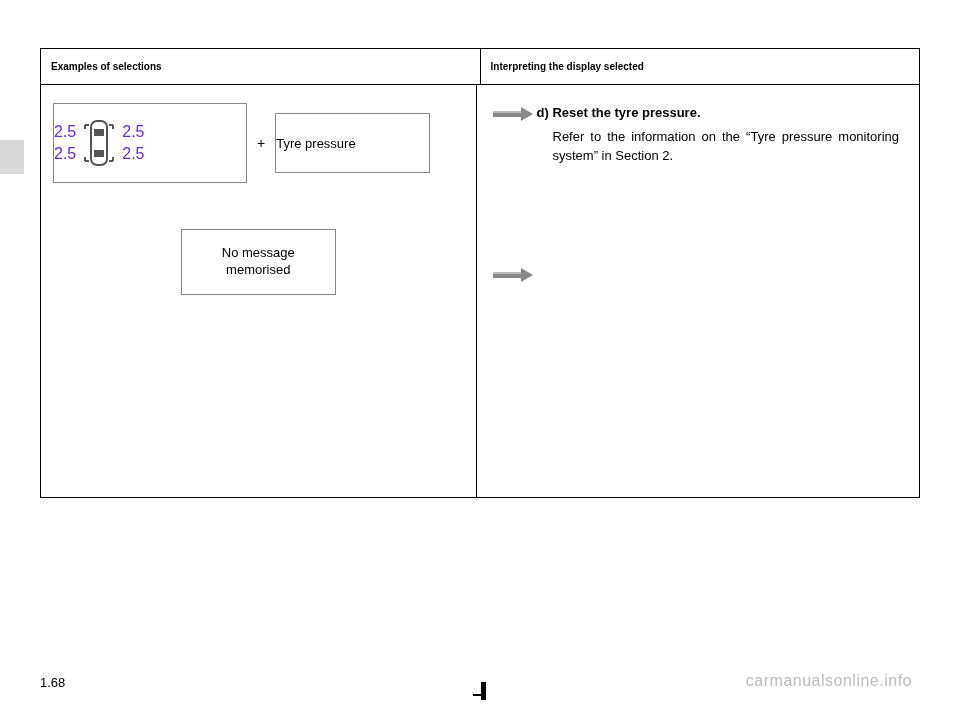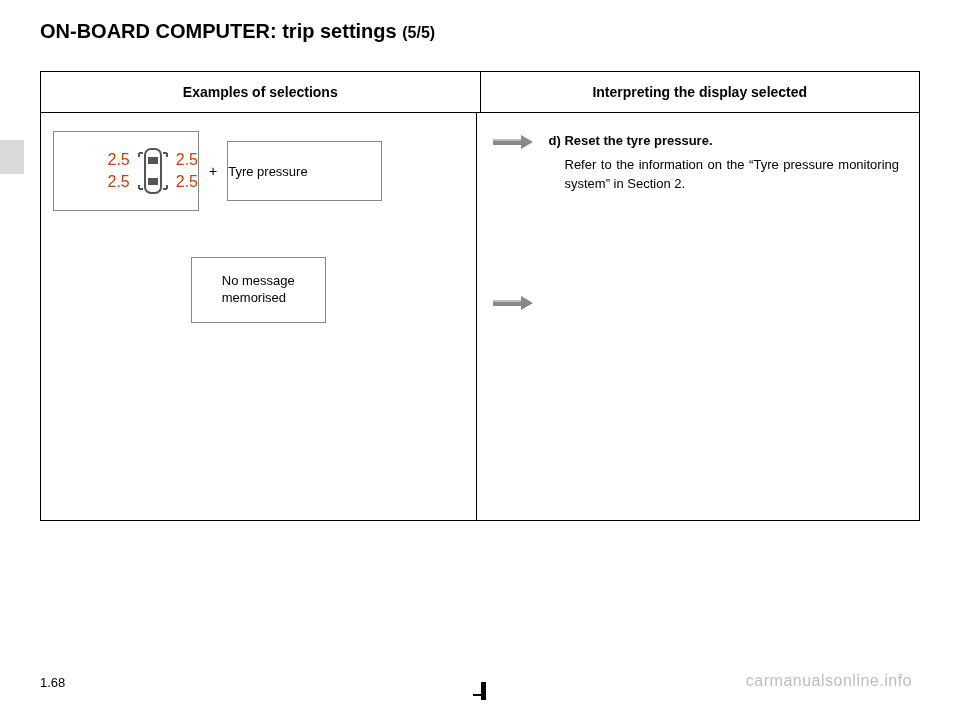--- a/index.html
+++ b/index.html
@@ -45,23 +45,22 @@
       display: flex;
       flex-direction: column;
     }
     .tbl-head {
       display: flex;
       border-bottom: 1.5px solid #000;
     }
     .tbl-head > div {
       flex: 1;
       padding: 12px 10px;
-      font-size: 14px;
-      font-weight: bold;
-      text-align: center;
+      font-size: 10px;
+      font-weight: bold;
     }
     .tbl-head > div:first-child {
       border-right: 1.5px solid #000;
     }
     .tbl-body {
       flex: 1;
       display: flex;
     }
     .col-left {
       flex: 1;
@@ -74,28 +73,28 @@
       position: relative;
     }
     
     .row1-left {
       display: flex;
       align-items: center;
       gap: 10px;
     }
     .tyre-display {
       border: 1px solid #888;
-      width: 146px;
+      width: 194px;
       height: 80px;
       display: flex;
       align-items: center;
-      justify-content: flex-end;
+      justify-content: flex-start;
       gap: 6px;
       font-size: 16px;
-      color: #c2410c;
+      color: #6d28d9;
     }
     .tyre-col {
       display: flex;
       flex-direction: column;
       line-height: 1.4;
     }
     .car-icon {
       width: 34px;
       height: 52px;
     }
@@ -107,35 +106,34 @@
       width: 155px;
       height: 60px;
       display: flex;
       align-items: center;
       justify-content: flex-start;
       font-size: 13px;
     }
     
     .msg-box {
       border: 1px solid #888;
-      width: 135px;
+      width: 155px;
       height: 66px;
       display: flex;
       align-items: center;
       justify-content: center;
       font-size: 13px;
-      text-align: left;
+      text-align: center;
       line-height: 1.3;
       margin: 46px auto 0 auto;
     }
     
     .r-row {
       display: flex;
       align-items: flex-start;
-      gap: 12px;
       justify-content: space-between;
     }
     .r-row + .r-row { margin-top: 98px; }
     .arrow-wrap {
       flex: 0 0 48px;
       display: flex;
       justify-content: center;
       padding-top: 2px;
     }
     .r-content {
@@ -184,23 +182,20 @@
       transform: translateX(-50%);
     }
   </style>
 </head>
 <body>
 
 <div class="side-tab"></div>
 
 <div class="page">
 
-  <div class="title-line">
-    <span>ON-BOARD COMPUTER: trip settings </span><span class="title-sub">(5/5)</span>
-  </div>
 
 
   <div class="tbl">
     <div class="tbl-head">
       <div>Examples of selections</div>
       <div>Interpreting the display selected</div>
     </div>
     <div class="tbl-body">
 
       <div class="col-left">

